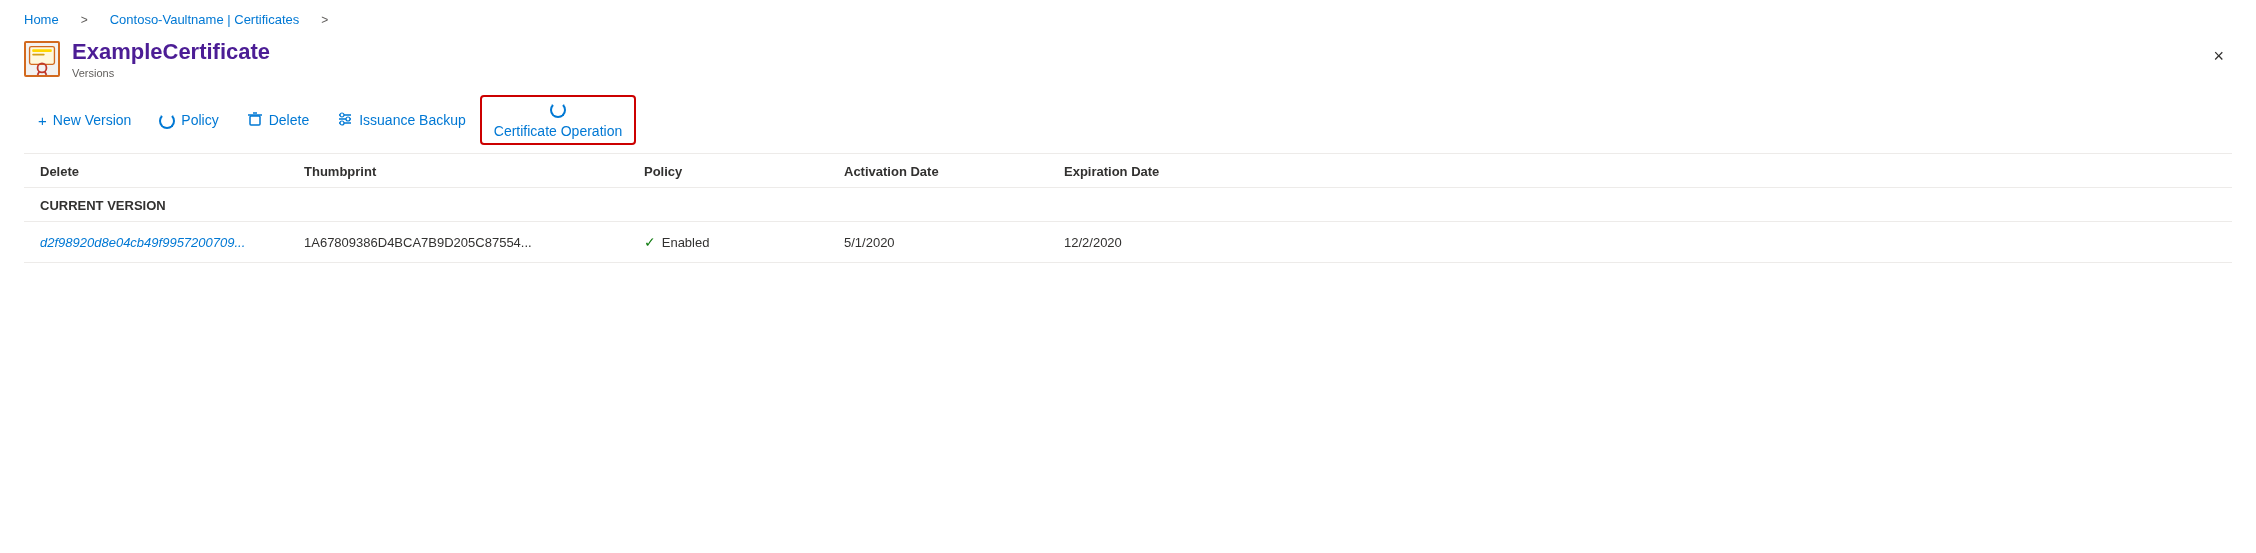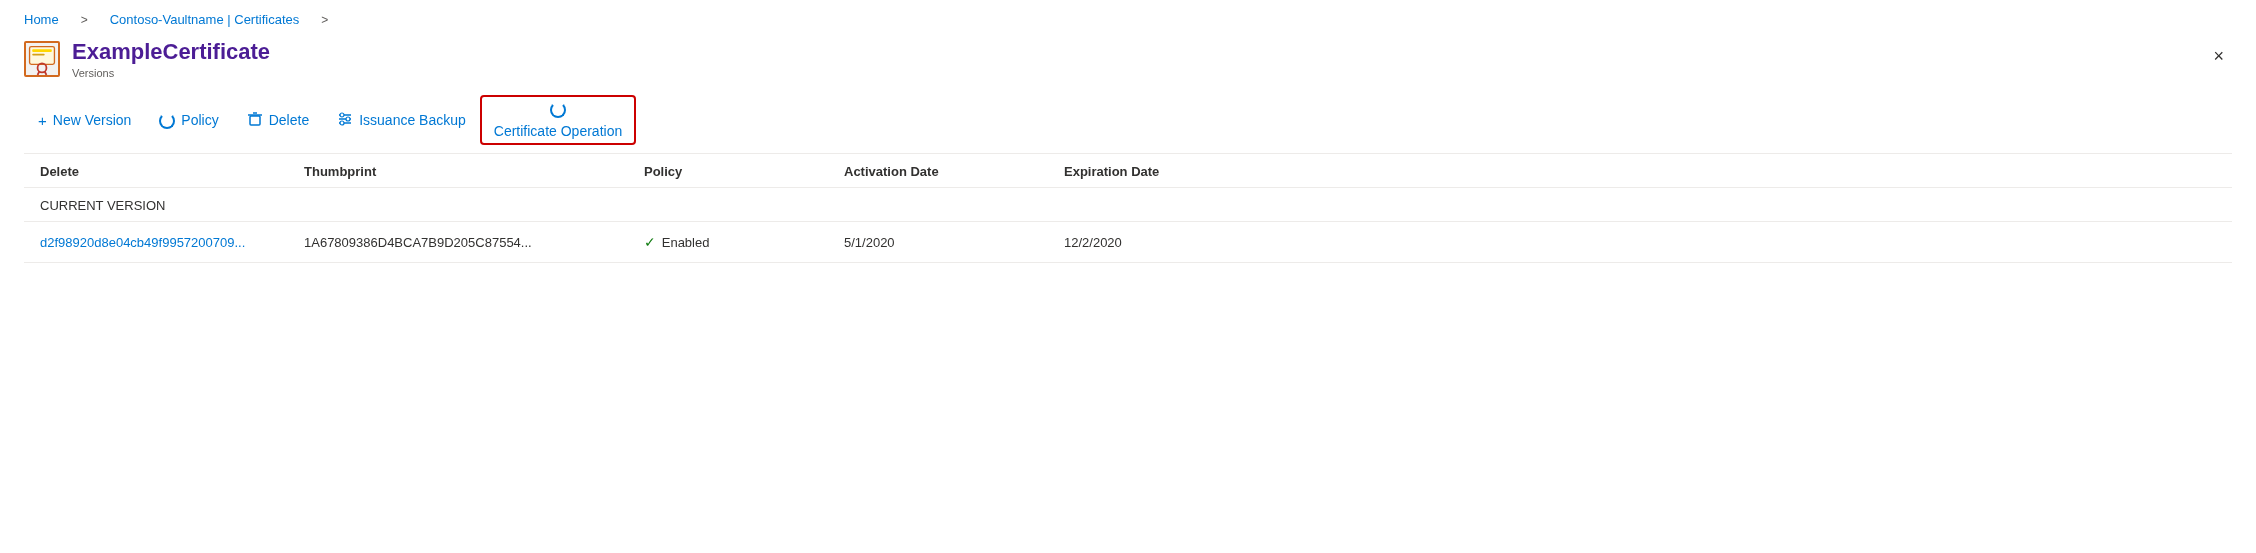--- a/index.html
+++ b/index.html
@@ -121,40 +121,41 @@
       font-size: 13px;
       color: #323130;
       padding: 0 8px 0 0;
     }
     .table-header-cell:first-child {
       padding-left: 16px;
     }
     .section-label {
       padding: 10px 0 8px 16px;
       font-size: 13px;
-      font-weight: 400;
+      font-weight: 700;
       color: #323130;
       border-bottom: 1px solid #edebe9;
     }
     .table-row {
       display: grid;
       grid-template-columns: 280px 340px 200px 220px 200px;
       padding: 12px 0;
       border-bottom: 1px solid #edebe9;
       align-items: center;
     }
     .table-cell {
       font-size: 13px;
       color: #323130;
       padding: 0 8px 0 0;
     }
     .table-cell:first-child {
       padding-left: 16px;
       color: #0078d4;
       cursor: pointer;
+      font-style: italic;
     }
     .status-cell {
       display: flex;
       align-items: center;
       gap: 6px;
     }
     .check-icon {
       color: #107c10;
       font-size: 14px;
     }

